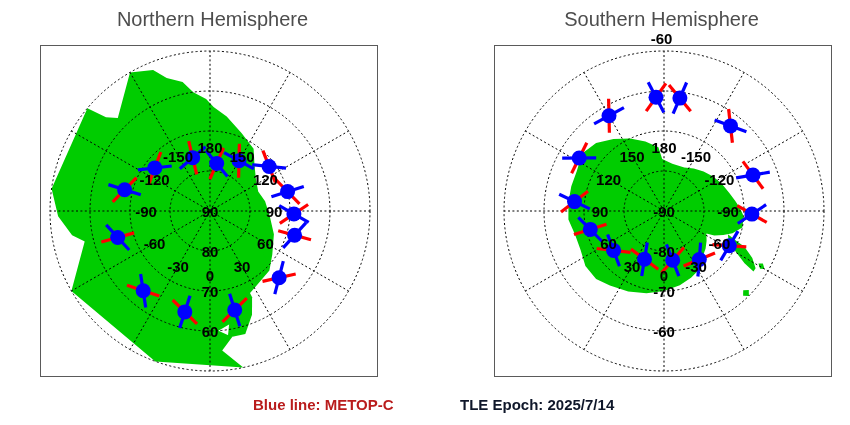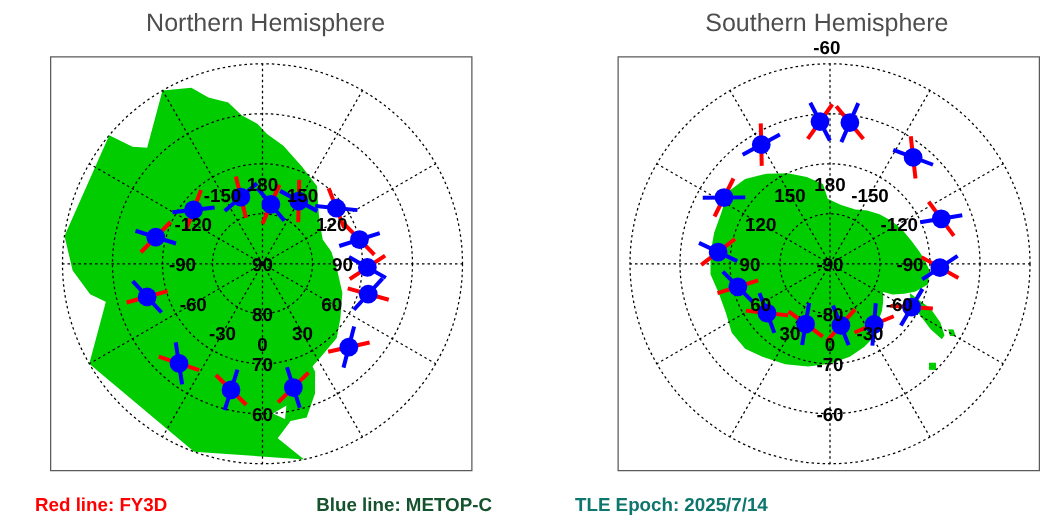--- a/index.html
+++ b/index.html
@@ -25,22 +25,22 @@
   #frame-south{left:45px;top:45px;width:338px;height:332px;}
 
   .plot-svg{position:absolute;left:0;top:0;}
 
   .footer{position:absolute;left:0;top:390px;width:850px;height:35px;}
   .legend-item{
     position:absolute;font-size:15px;font-weight:bold;
     white-space:nowrap;top:6px;
   }
   #legend-red{left:28px;color:#ff0000;}
-  #legend-blue{left:253px;color:#14532d;}
-  #legend-epoch{left:460px;color:#0f766e;}
+  #legend-blue{left:253px;color:#b91c1c;}
+  #legend-epoch{left:460px;color:#0f172a;}
 
   .gridline{stroke:#000000;stroke-width:1;fill:none;
             stroke-dasharray:2 2.4;}
   .land{fill:#00cc00;}
   .track-red{stroke:#ff0000;stroke-width:3.2;stroke-linecap:butt;fill:none;}
   .track-blue{stroke:#0000ff;stroke-width:3.2;stroke-linecap:butt;fill:none;}
   .sat-dot{fill:#0000ff;}
   .axis-label{font-family:"Liberation Sans",sans-serif;
               font-size:15px;font-weight:bold;fill:#000000;}
 </style>
@@ -221,18 +221,17 @@
           <text x="224.4" y="139.0" text-anchor="middle" class="axis-label">-120</text>
           <text x="233.0" y="171.0" text-anchor="middle" class="axis-label">-90</text>
           <text x="224.4" y="203.0" text-anchor="middle" class="axis-label">-60</text>
           <text x="201.0" y="226.4" text-anchor="middle" class="axis-label">-30</text>
         </svg>
     </div>
   <div style="position: absolute; left: 0px; top: 30px; width: 100%; text-align: center; font-size: 15px; font-weight: bold; color: rgb(0, 0, 0);">-60</div>
     </div>
 
   <div class="footer">
-    <div class="legend-item" id="legend-red">Red line: FY3D</div>
     <div class="legend-item" id="legend-blue">Blue line: METOP-C</div>
     <div class="legend-item" id="legend-epoch">TLE Epoch: 2025/7/14</div>
   </div>
 
 </div>
 
 </body></html>

